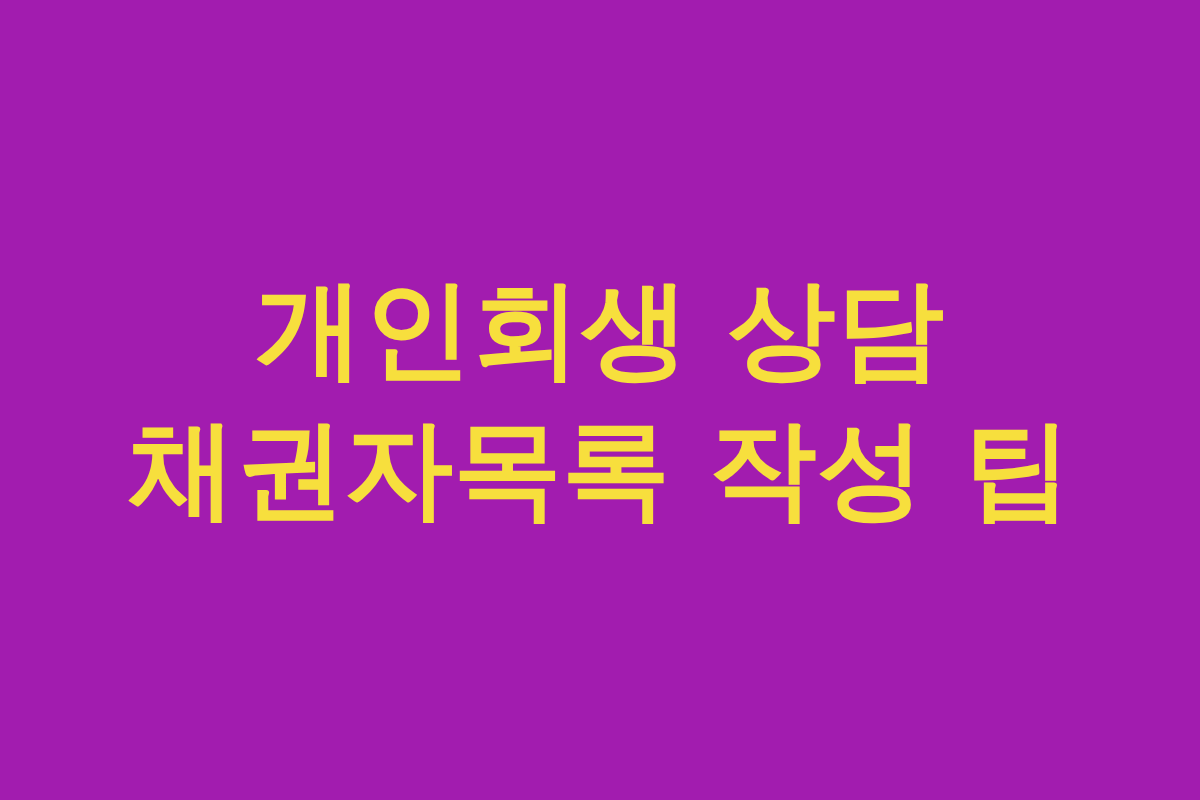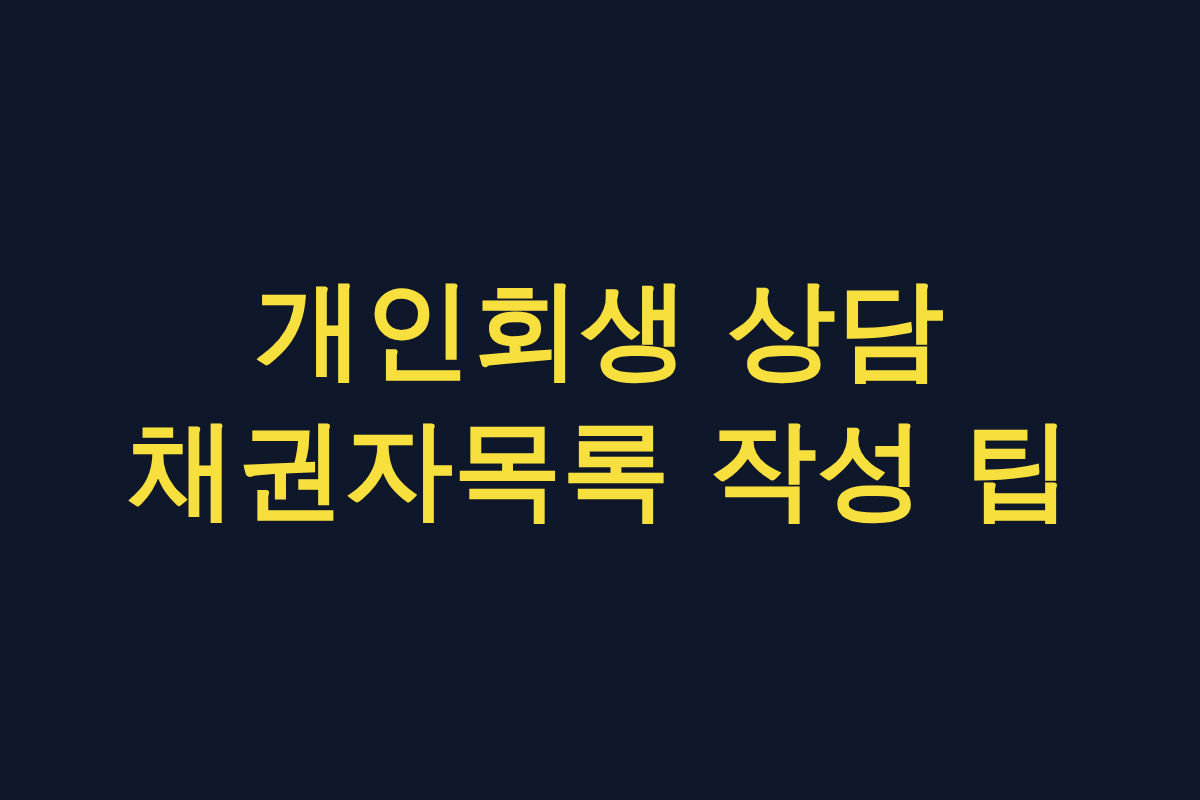--- a/index.html
+++ b/index.html
@@ -41,19 +41,19 @@
     color: #f7df3d;
     word-break: keep-all;
     overflow-wrap: break-word;
     text-rendering: geometricPrecision;
     -webkit-font-smoothing: antialiased;
   }
 </style>
 </head>
 <body style="background: rgb(13, 107, 95);">
 
-<div id="featured-image-card" style="background: #0f172a;">
+<div id="featured-image-card" style="background: #a21caf;">
 
   <div id="title-block" style="text-align: center;">
     <span id="title-text" style="color: rgb(247, 223, 61); font-size: 108px;">개인회생 상담 채권자목록 작성 팁</span>
   </div>
 
 </div>
 
 </body></html>

